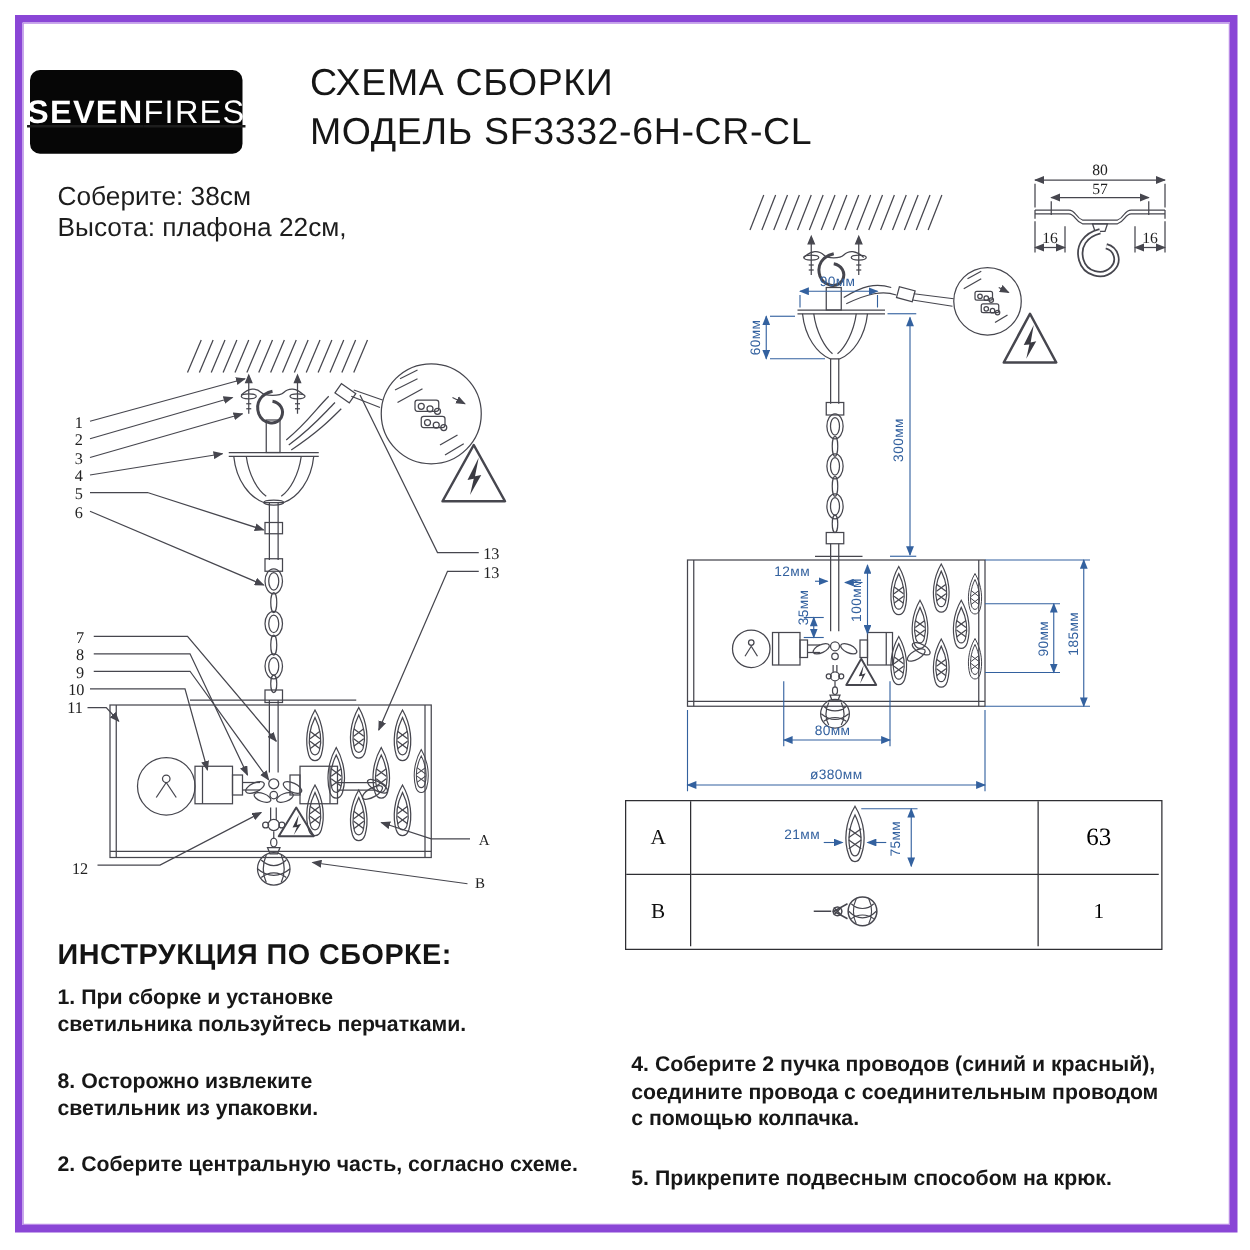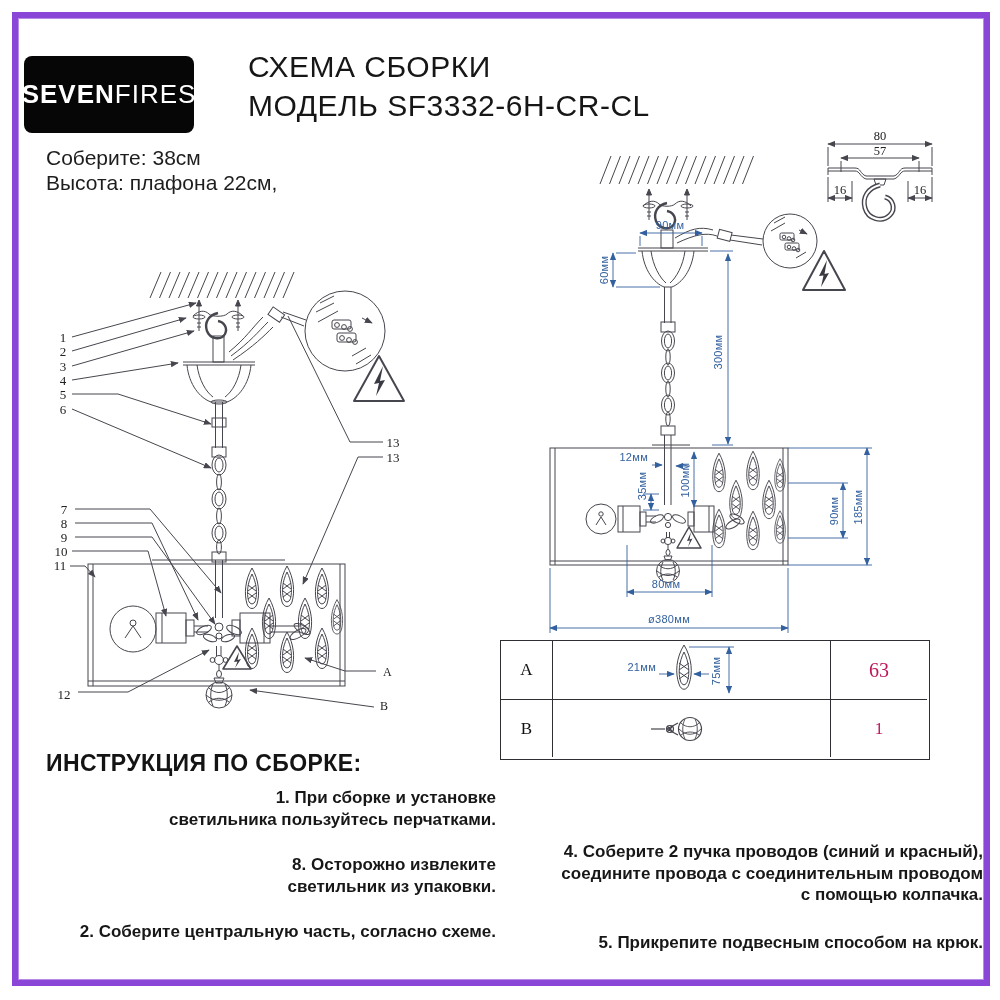--- a/index.html
+++ b/index.html
@@ -1,42 +1,42 @@
 <!DOCTYPE html>
 <html><head>
 <meta charset="utf-8">
 <style>
   html,body{margin:0;padding:0;background:#ffffff;}
   .page{position:relative;width:1000px;height:1000px;background:#ffffff;overflow:hidden;
         font-family:"Liberation Sans",sans-serif;color:#1d1d1d;}
   .frame{position:absolute;left:12px;top:12px;right:10px;bottom:14px;
          border:6px solid #8a46d6;box-shadow:0 0 0 1px #b98ae6 inset;pointer-events:none;}
-  .logo-box{position:absolute;left:24px;top:56px;width:170px;height:77px;background:#060606;
-            border-radius:8px;display:flex;align-items:center;justify-content:center;}
+  .logo-box{position:absolute;left:24px;top:56px;width:170px;height:67px;background:#060606;
+            border-radius:8px;display:flex;align-items:center;justify-content:center;text-decoration:underline;}
   .logo-box .b{color:#fff;font-size:26px;font-weight:800;letter-spacing:1px;}
   .logo-box .l{color:#fff;font-size:26px;font-weight:300;letter-spacing:1px;}
   .title{position:absolute;left:248px;top:47px;font-size:30px;font-weight:400;
          line-height:39px;letter-spacing:.5px;color:#161616;}
   .specs{position:absolute;left:46px;top:146px;font-size:21px;font-weight:500;line-height:24.5px;color:#1d1d1d;}
   .specs .indent{padding-left:34px;}
   .instr-head{position:absolute;left:46px;top:750px;font-size:23px;font-weight:700;letter-spacing:.4px;color:#141414;}
   .instr{position:absolute;font-size:17px;font-weight:600;line-height:21.5px;color:#171717;}
-  .instr p{margin:0 0 24px 0;white-space:pre-line;text-align:right;}
+  .instr p{margin:0 0 24px 0;white-space:pre-line;}
   .instr.right p{margin:0 0 26px 0;}
   .instr.left{left:46px;top:787px;width:450px;}
   .instr.right{left:505px;top:800px;width:478px;margin-top:41px;}
   
   .ptable{position:absolute;left:500px;top:640px;width:428px;height:118px;
           border:1.4px solid #2e2e33;display:grid;grid-template-columns:52px 278px 96px;grid-template-rows:59px 57px;}
   .ptable .cell{border-right:1.2px solid #2e2e33;border-bottom:1.2px solid #2e2e33;
                 display:flex;align-items:center;justify-content:center;}
   .ptable .cell.last-col{border-right:none;}
   .ptable .cell.last-row{border-bottom:none;}
   .ptable .letter{font-family:"Liberation Serif",serif;font-size:17px;color:#111;}
-  .ptable .qty{font-family:"Liberation Serif",serif;font-size:20px;color:#be185d;}
+  .ptable .qty{font-family:"Liberation Serif",serif;font-size:20px;color:#000000;}
   svg{position:absolute;overflow:visible;}
   svg text{font-family:"Liberation Serif",serif;fill:#222;}
   svg text.dim{font-family:"Liberation Sans",sans-serif;fill:#33619f;font-size:11px;letter-spacing:.3px;}
 </style>
 </head>
 <body>
 
 <div class="page">
 
   <div class="logo-box">

